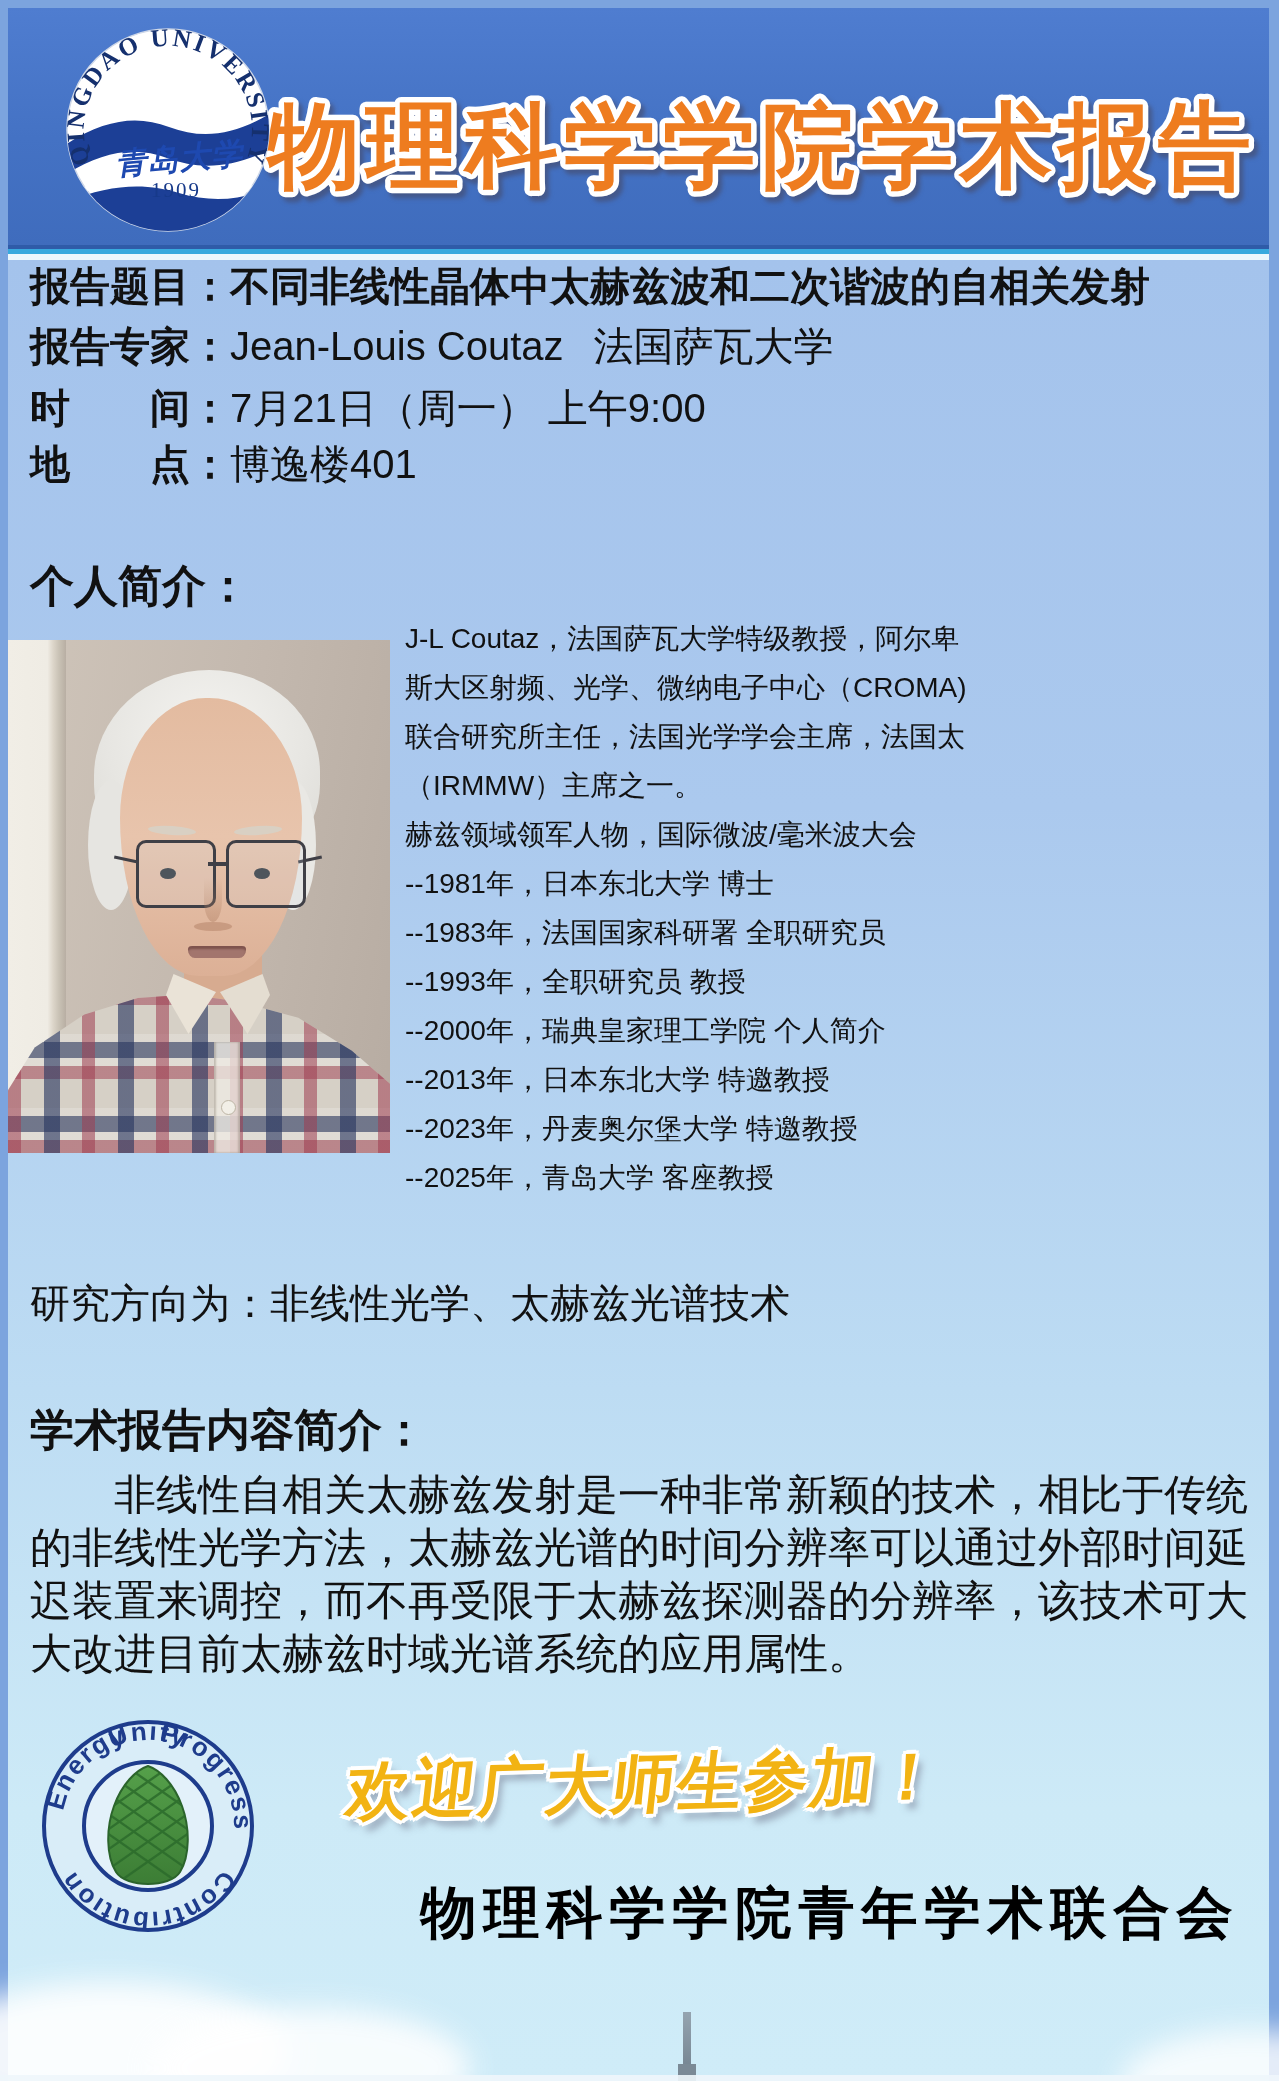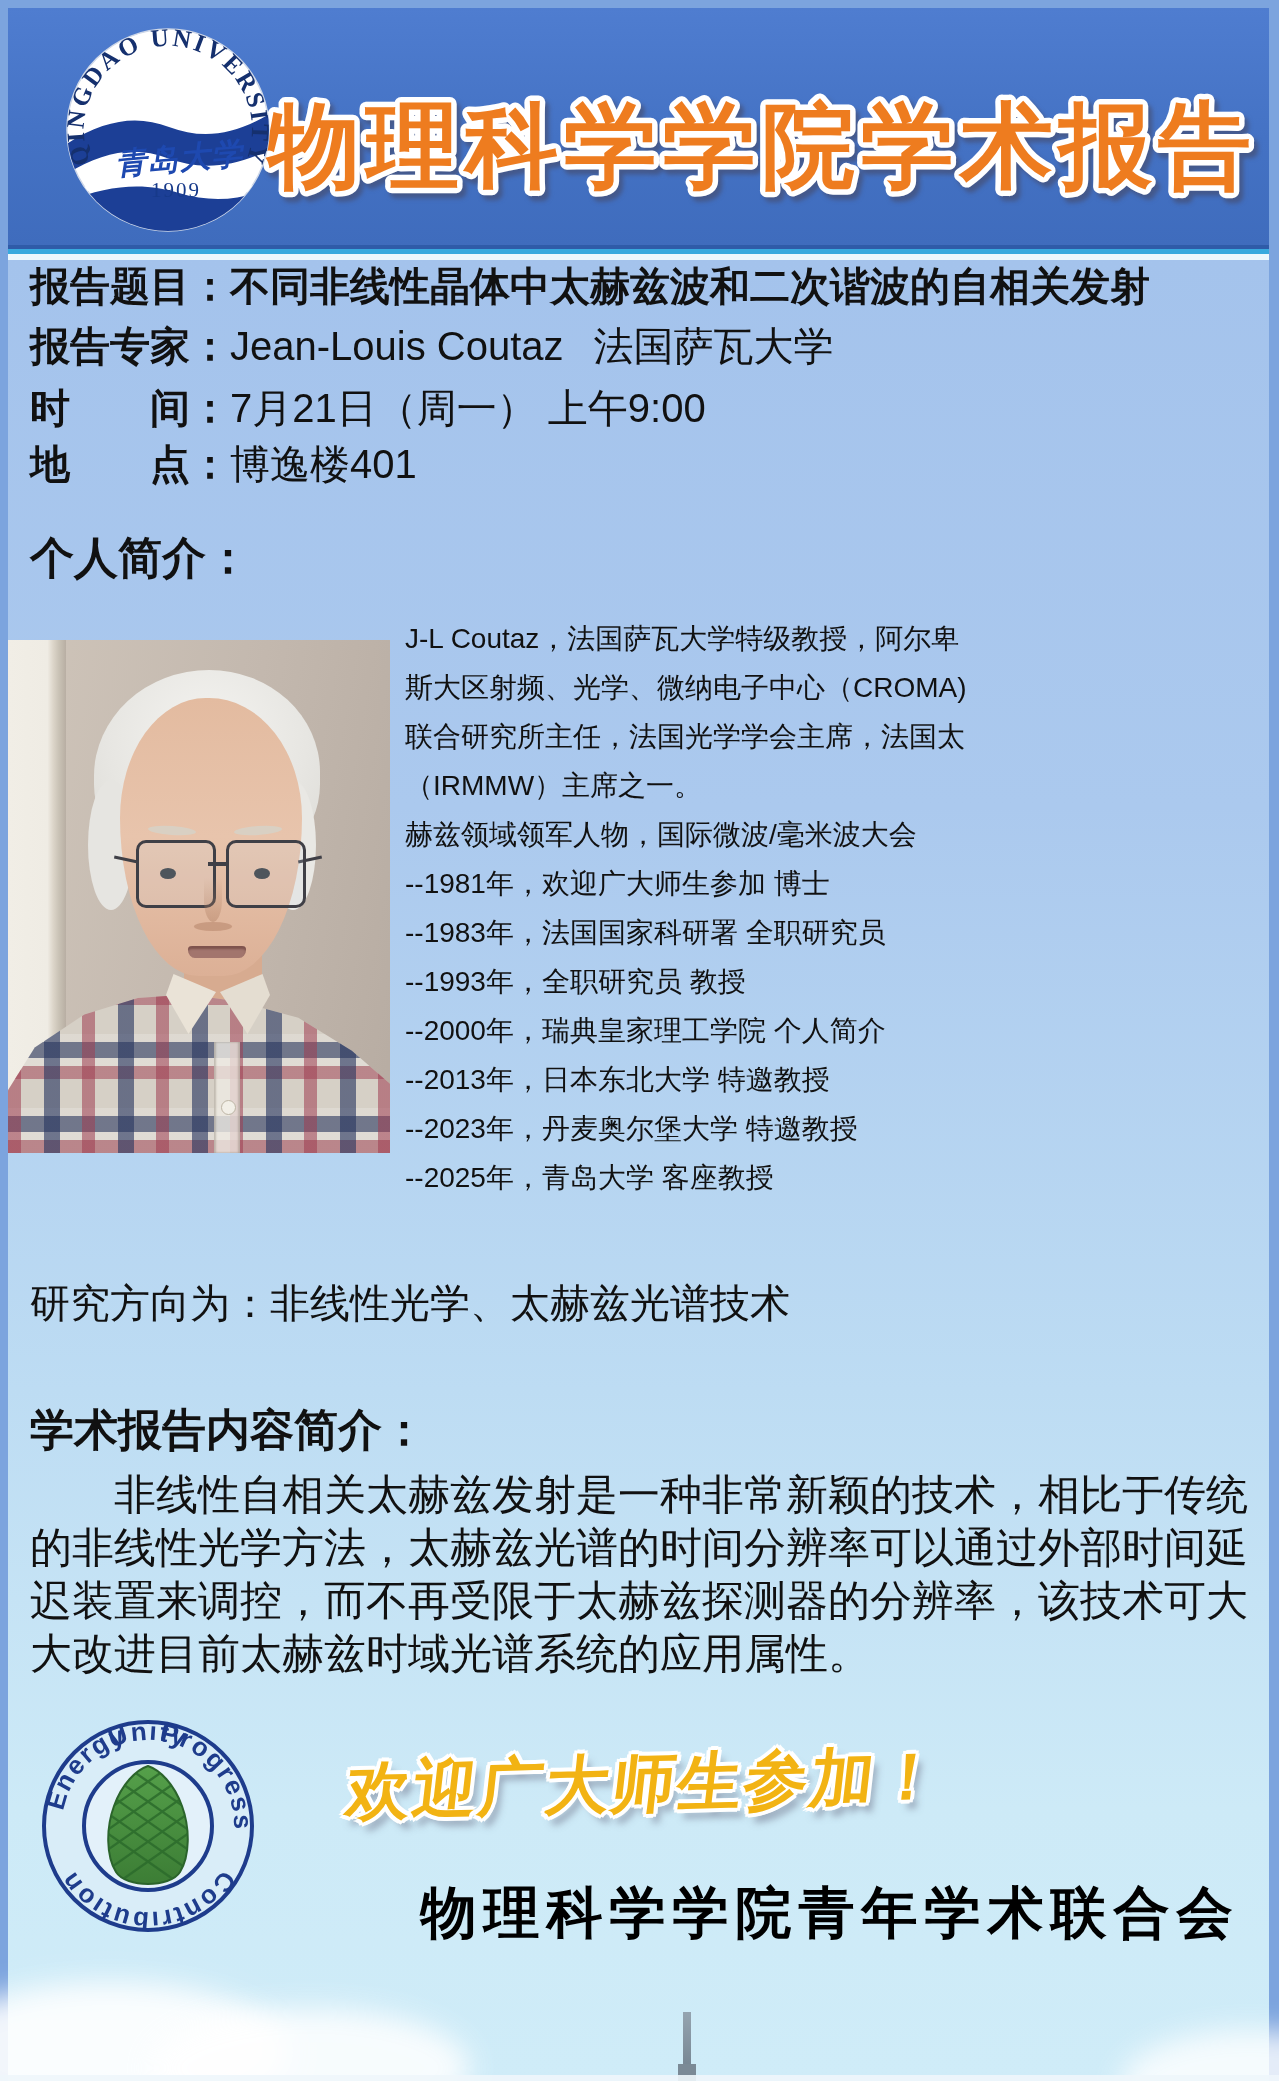--- a/index.html
+++ b/index.html
@@ -25,21 +25,21 @@
   .info-line{position:absolute;left:30px;font-size:40px;line-height:48px;white-space:nowrap;}
   .lbl{font-weight:bold;}
   .val{font-weight:normal;margin-top:12px;}
   .aff{margin-left:30px;}
   .line-title{top:262px;font-weight:bold;}
   .line-speaker{top:322px;}
   .line-time{top:384px;}
   .line-place{top:440px;}
 
   .section-heading{position:absolute;left:30px;font-size:44px;font-weight:bold;line-height:50px;}
-  .profile-heading{top:533px;}
+  .profile-heading{top:561px;}
   .abstract-heading{top:1405px;}
 
   .research-line{position:absolute;left:30px;top:1279px;font-size:40px;line-height:48px;}
 
   .abstract-text{position:absolute;left:30px;top:1468px;width:1218px;font-size:42px;line-height:53px;
           text-align:justify;text-indent:2em;}
 
   
   .photo{position:absolute;left:8px;top:640px;width:382px;height:513px;overflow:hidden;background:#c2b7ac;}
   .photo div{position:absolute;}
@@ -187,21 +187,21 @@
     <div class="ph-placket"></div>
     <div class="ph-button"></div>
   </div>
 
   <div class="bio">
     <div class="bio-line">J-L Coutaz，法国萨瓦大学特级教授，阿尔卑</div>
     <div class="bio-line">斯大区射频、光学、微纳电子中心（CROMA)</div>
     <div class="bio-line">联合研究所主任，法国光学学会主席，法国太</div>
     <div class="bio-line">（IRMMW）主席之一。</div>
     <div class="bio-line">赫兹领域领军人物，国际微波/毫米波大会</div>
-    <div class="bio-line">--1981年，欢迎广大师生参加 博士</div>
+    <div class="bio-line">--1981年，日本东北大学 博士</div>
     <div class="bio-line">--1983年，法国国家科研署 全职研究员</div>
     <div class="bio-line">--1993年，全职研究员 教授</div>
     <div class="bio-line">--2000年，瑞典皇家理工学院 个人简介</div>
     <div class="bio-line">--2013年，日本东北大学 特邀教授</div>
     <div class="bio-line">--2023年，丹麦奥尔堡大学 特邀教授</div>
     <div class="bio-line">--2025年，青岛大学 客座教授</div>
   </div>
 
   <div class="research-line">研究方向为：非线性光学、太赫兹光谱技术</div>
 

